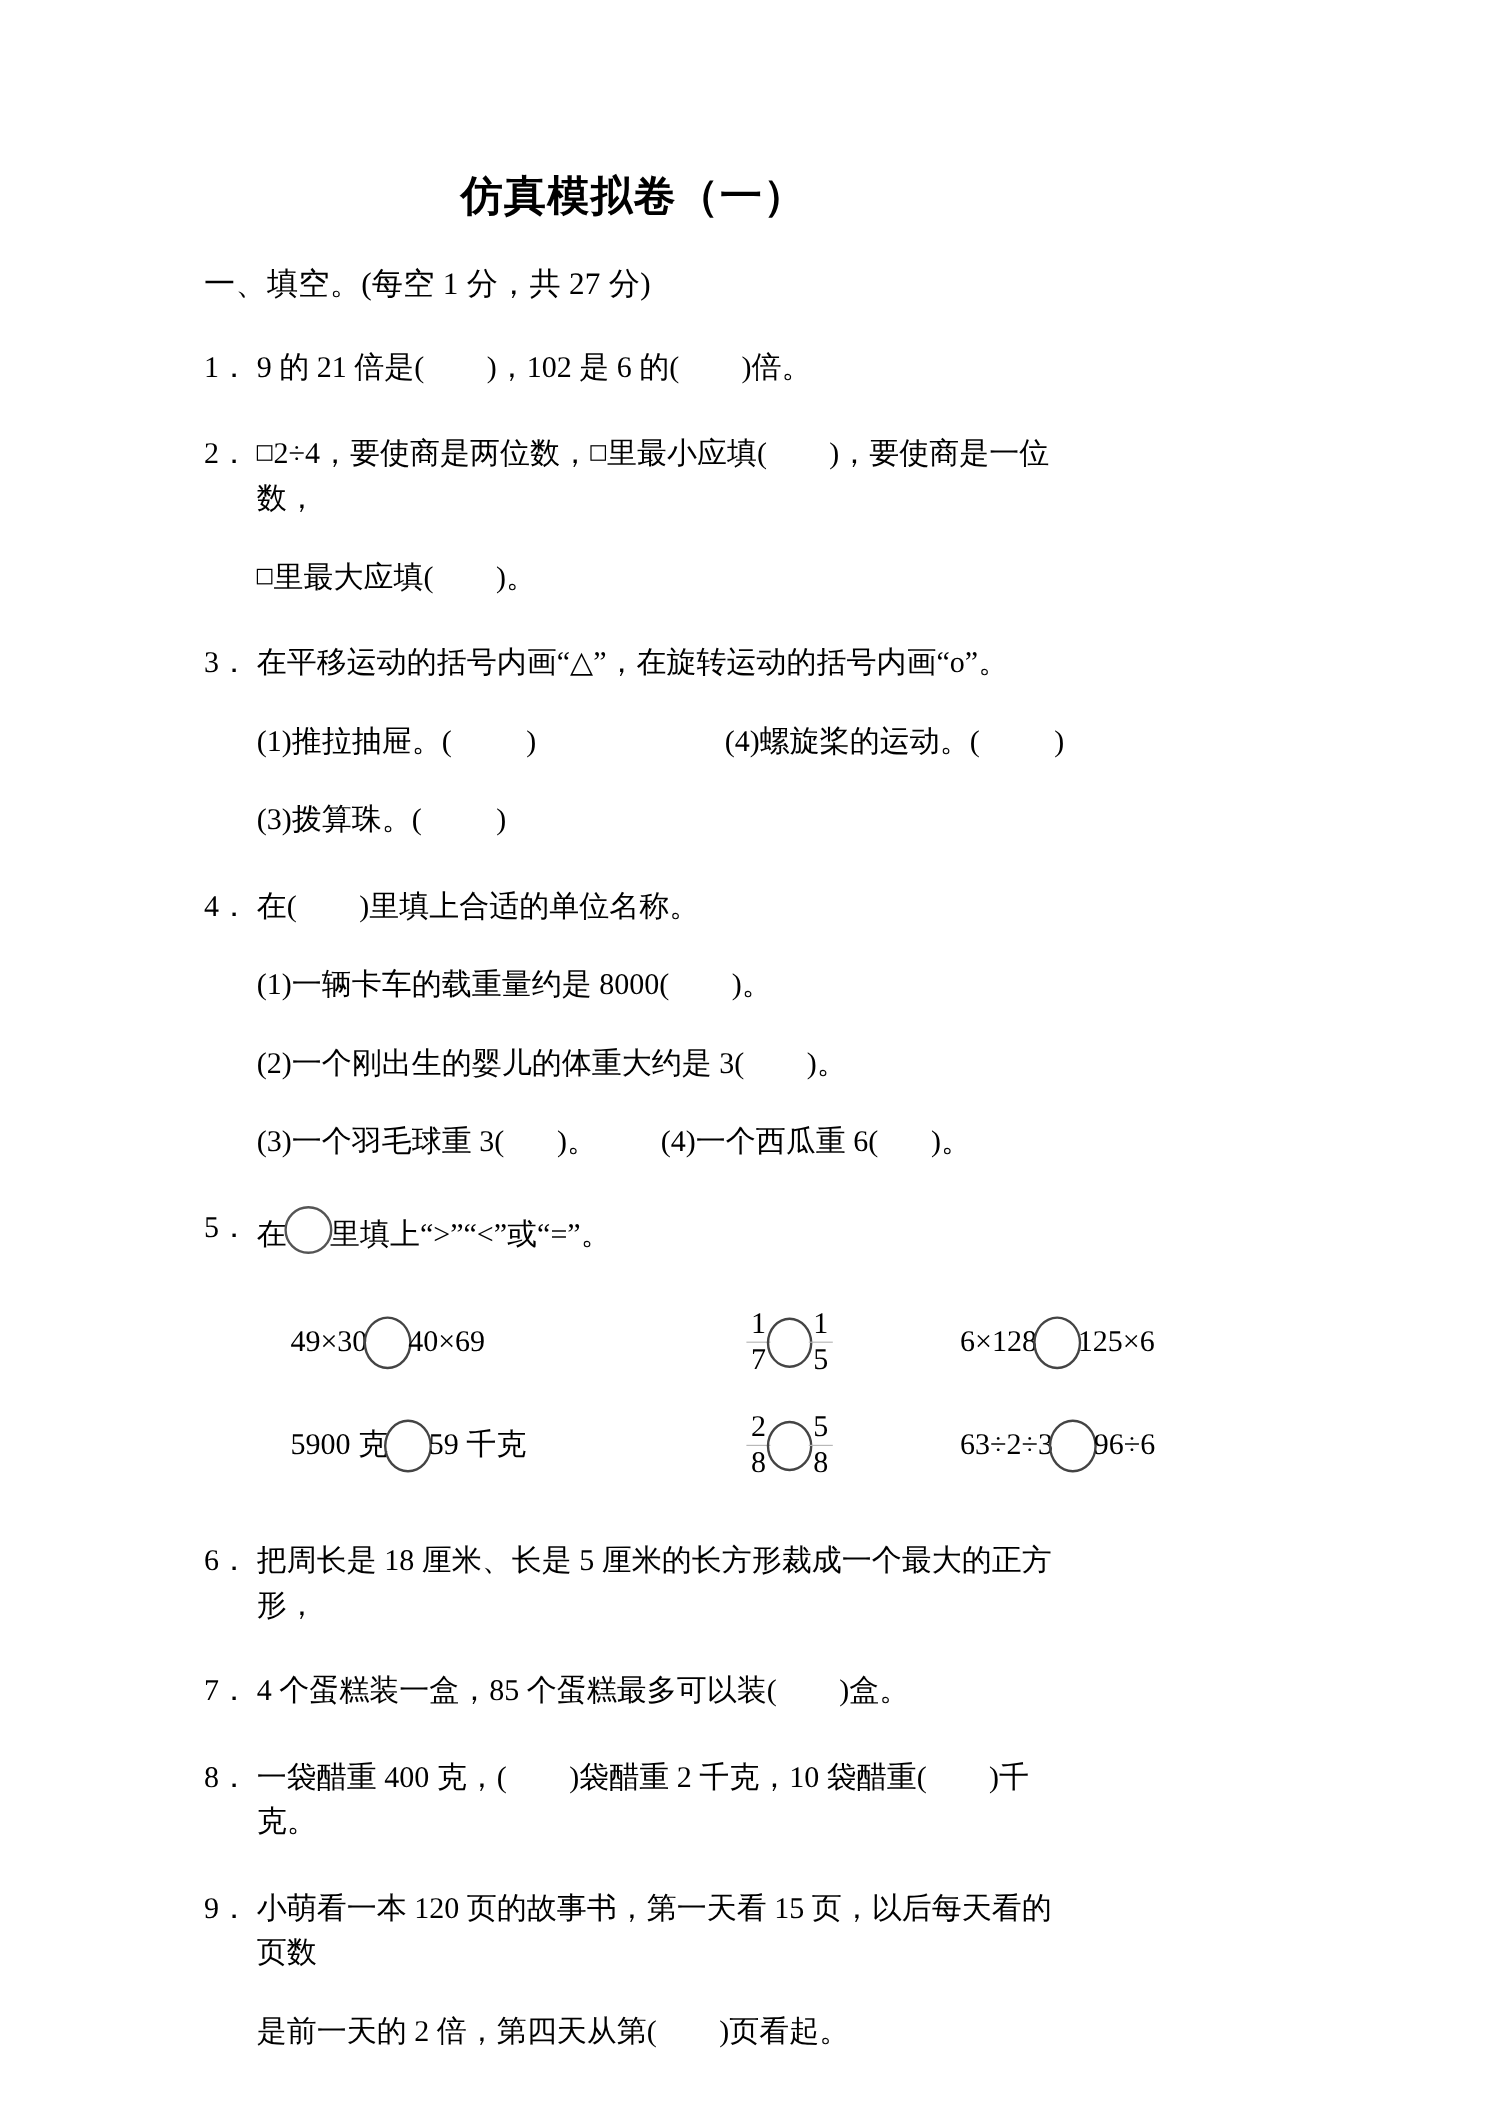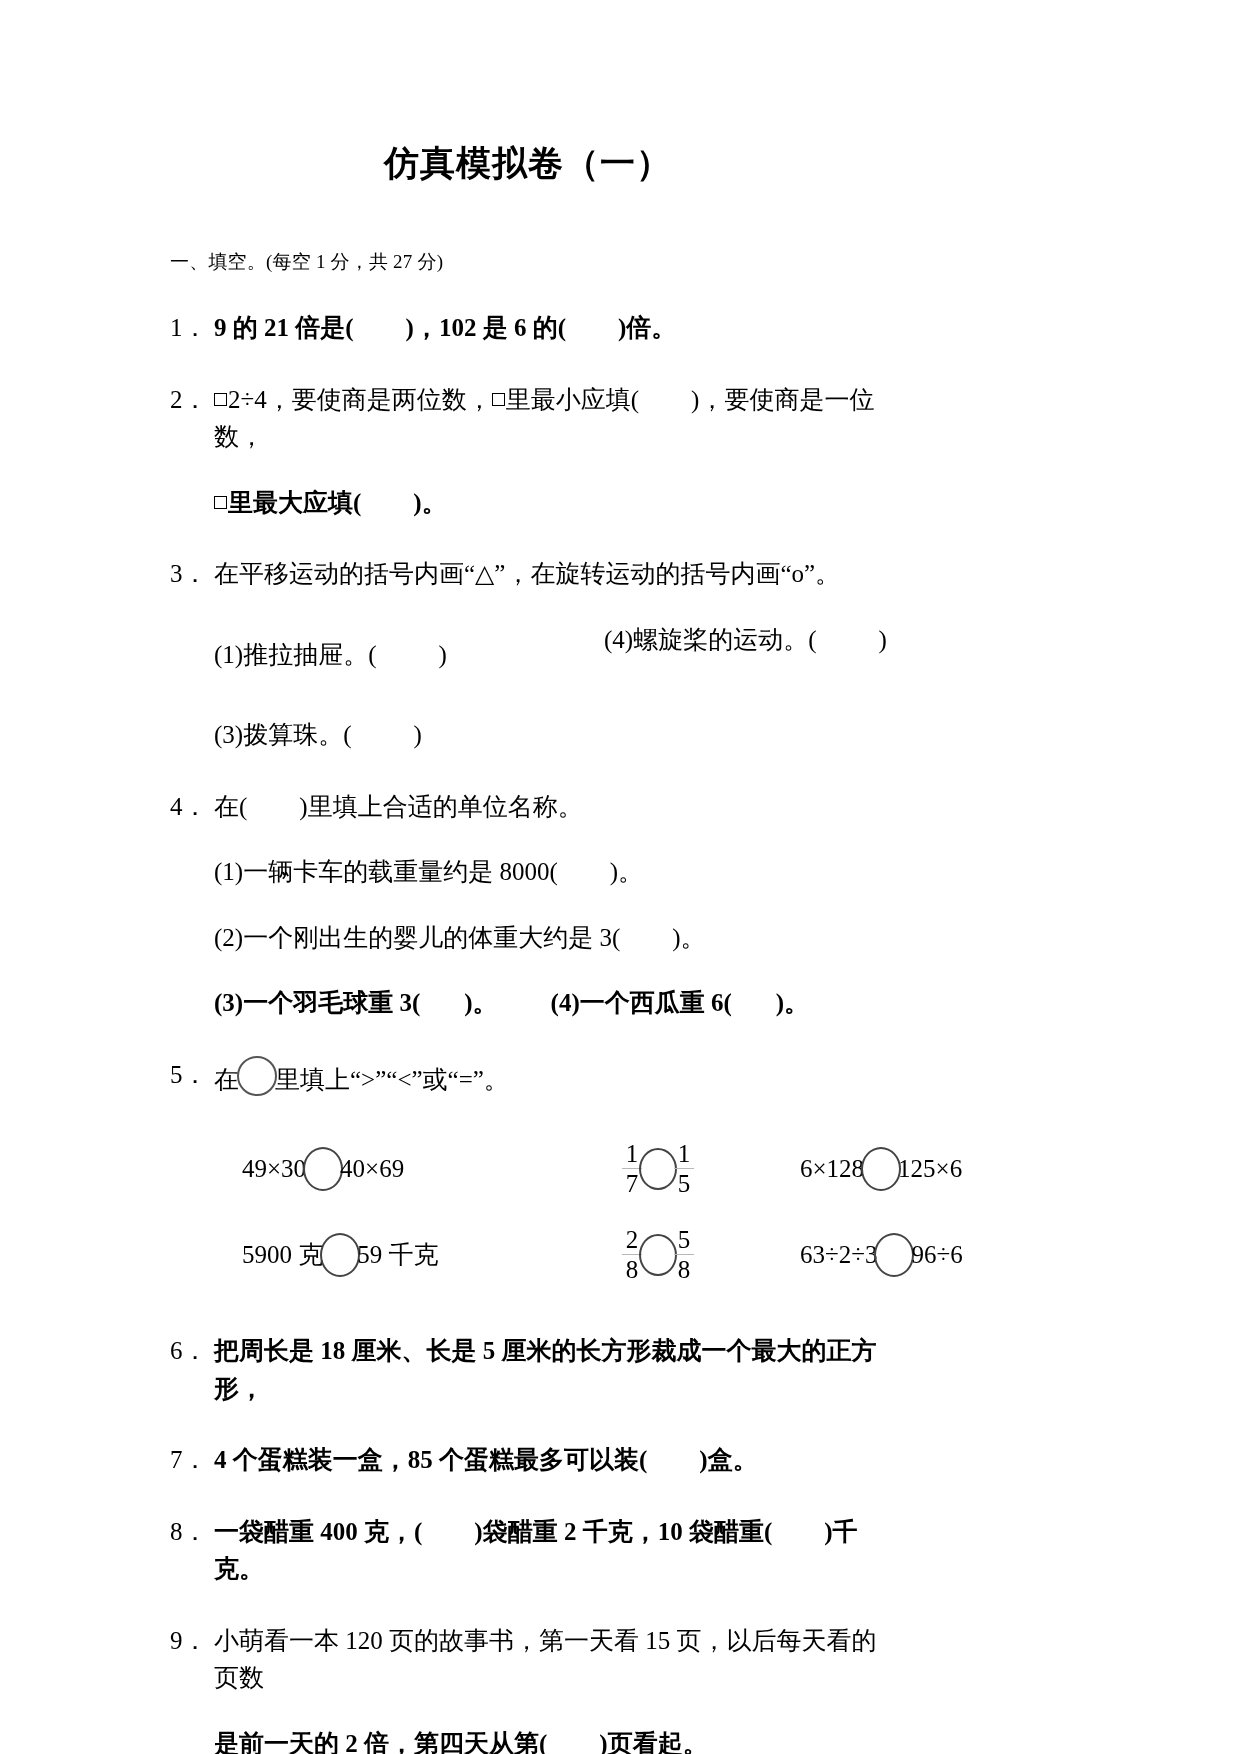--- a/index.html
+++ b/index.html
@@ -28,22 +28,22 @@
     font-weight: bold;
     font-size: 35px;
     letter-spacing: 1px;
     margin: 0;
     padding-top: 140px;
   }
   .body-wrap {
     padding: 0 160px 0 170px;
   }
   .section-head {
-    font-size: 19px;
-    margin-top: 62px;
+    font-size: 26px;
+    margin-top: 32px;
     letter-spacing: 0.2px;
   }
   .q {
     display: flex;
     font-size: 25px;
     margin-top: 34px;
     line-height: 1.5;
     align-items: flex-start;
   }
   .q-num {
@@ -52,28 +52,27 @@
     white-space: nowrap;
   }
   .q-body {
     flex: 1 1 auto;
   }
   .q-line {
     margin-bottom: 28px;
   }
   .q-line:last-child {
     margin-bottom: 0;
-    font-weight: bold;
   }
   .sub-row {
     display: flex;
     margin-bottom: 28px;
   }
   .sub-row:last-child { margin-bottom: 0; }
-  .sub-a { width: 390px; flex: 0 0 390px; margin-top: 15px; }
+  .sub-a { width: 390px; flex: 0 0 390px; }
   .sub-b { flex: 1 1 auto; }
   .sub-inline { display: inline-block; }
   .sub-inline.gap { margin-left: 53px; }
   .blank {
     display: inline-block;
     width: 52px;
   }
   .blank-sm { display: inline-block; width: 44px; }
   .blank-lg { display: inline-block; width: 62px; }
   .boxsym {

